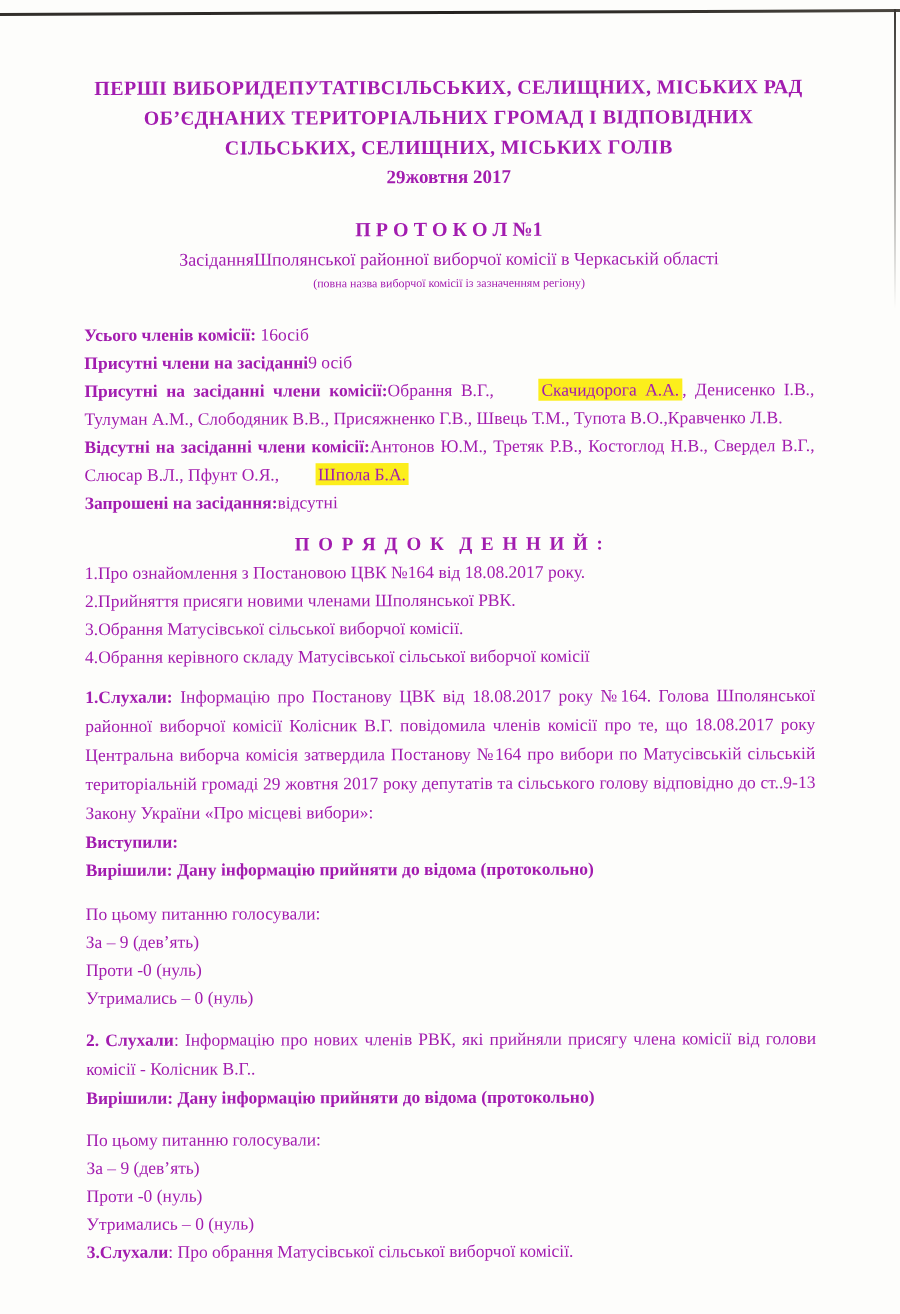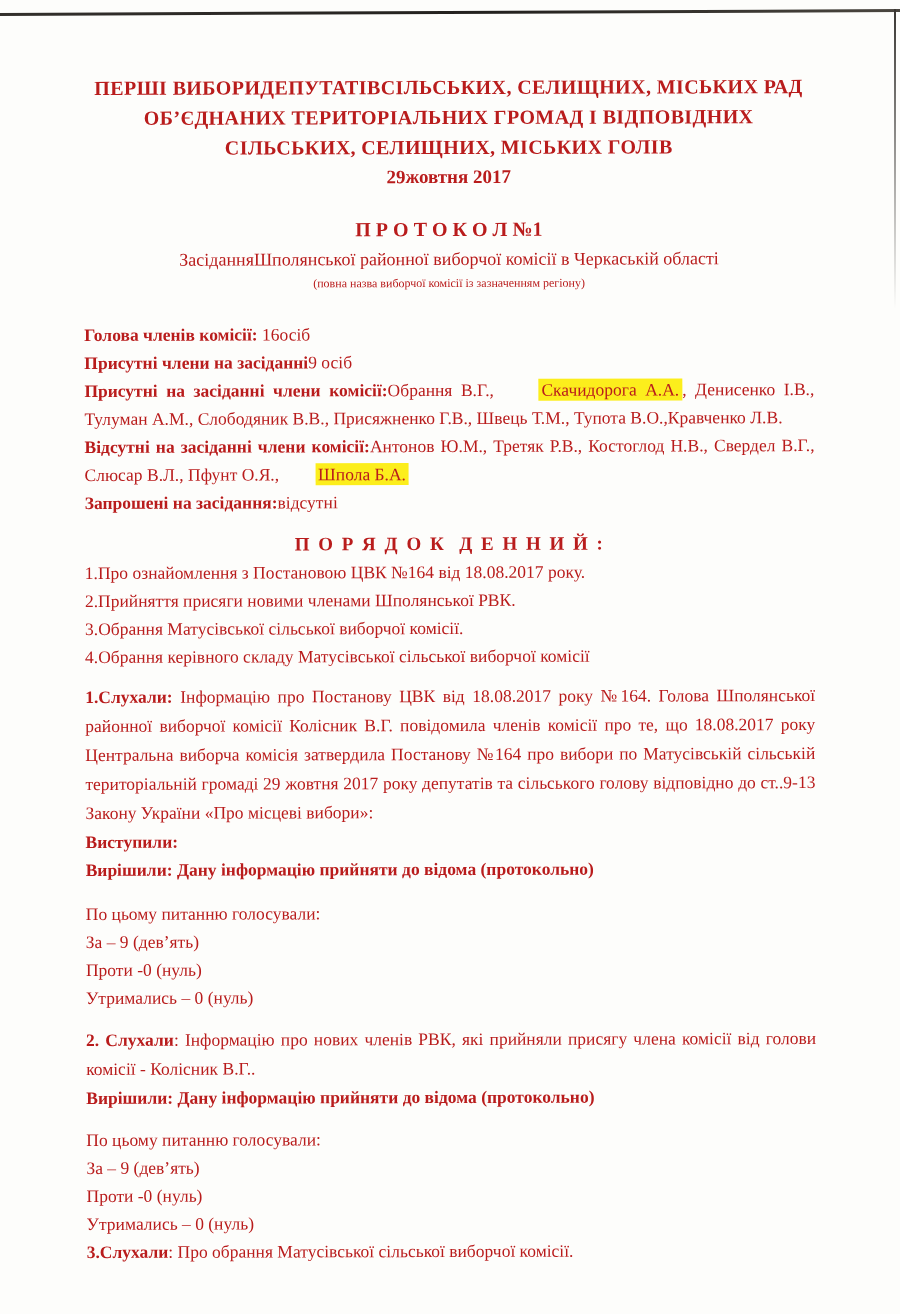--- a/index.html
+++ b/index.html
@@ -8,21 +8,21 @@
     background: #ffffff;
   }
   .page {
     position: relative;
     width: 900px;
     height: 1314px;
     margin: 0 auto;
     background: #fdfdfb;
     overflow: hidden;
     font-family: "Liberation Serif", "DejaVu Serif", serif;
-    color: #b91c1c;
+    color: #a21caf;
   }
   
   .scan-edge-top {
     position: absolute;
     left: 0; top: 11px;
     width: 100%; height: 3px;
     background: linear-gradient(90deg, #33302c 0%, #23211e 55%, #4a463f 100%);
     transform: rotate(-0.25deg);
   }
   .scan-edge-right {
@@ -130,21 +130,21 @@
     </div>
 
     <div class="protocol-heading">П Р О Т О К О Л №1</div>
     <div class="protocol-sub">ЗасіданняШполянської районної виборчої комісії в Черкаській області</div>
     <div class="protocol-note">(повна назва виборчої комісії із зазначенням регіону)</div>
 
     <div class="meeting-row">
     </div>
 
     <div class="line">
-      <span class="b">Голова членів комісії:</span>
+      <span class="b">Усього членів комісії:</span>
       <span class="u">16</span><span>осіб</span>
     </div>
     <div class="line">
       <span class="b">Присутні члени на засіданні</span><span class="u">9</span><span> осіб</span>
     </div>
 
     <div class="para">
       <span class="b">Присутні на засіданні члени комісії:</span><span>Обрання В.Г., </span><span class="hl">Скачидорога А.А.</span><span>, Денисенко І.В., Тулуман А.М., Слободяник В.В., Присяжненко Г.В., Швець Т.М., Тупота В.О.,Кравченко Л.В.</span>
     </div>
 

